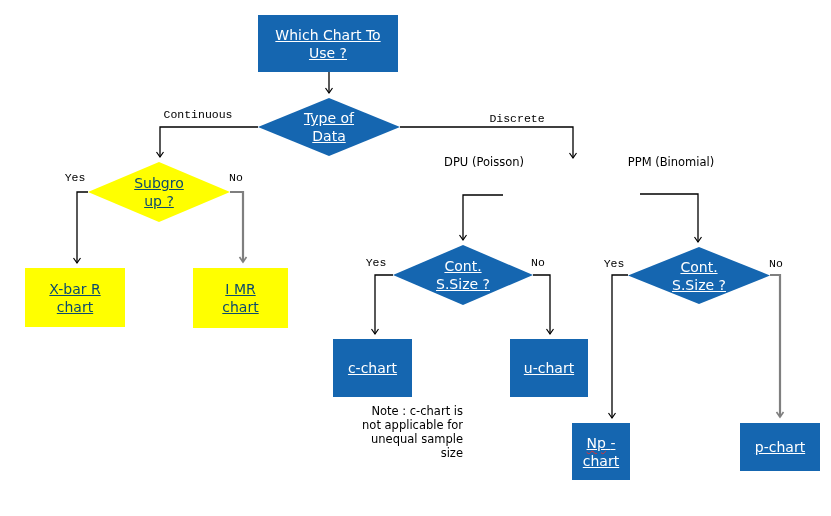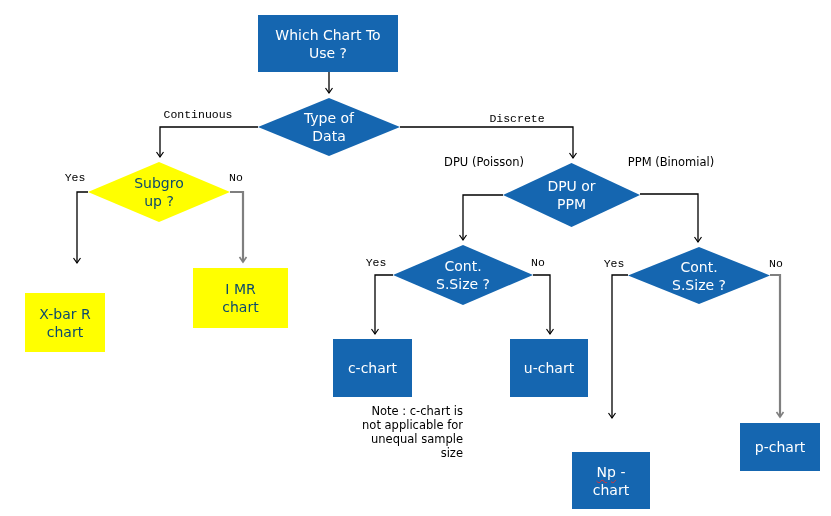--- a/index.html
+++ b/index.html
@@ -14,21 +14,21 @@
     font-family:"DejaVu Sans","Liberation Sans",sans-serif;color:var(--text_dark);
   }
   svg.connectors{position:absolute;left:0;top:0;z-index:1;}
   svg.connectors polyline{fill:none;stroke:#000;stroke-width:1.3px;}
   svg.connectors polyline.gray{stroke:var(--line_gray);stroke-width:2.2px;}
   .mk-black{stroke:#000;fill:none;}
   .mk-gray{stroke:var(--line_gray);fill:none;}
   .node{
     position:absolute;z-index:2;display:flex;flex-direction:column;
     align-items:center;justify-content:center;text-align:center;
-    font-size:14px;line-height:18px;
+    font-size:14px;line-height:18px;text-decoration:underline;
   }
   .blue{background:var(--blue);color:#ffffff;}
   .yellow{background:var(--yellow);color:#0c4a6e;}
   .diamond{clip-path:polygon(50% 0%,100% 50%,50% 100%,0% 50%);}
   .node span{display:block;}
   .nline{display:block;}
   .lbl{
     position:absolute;z-index:2;font-size:11.5px;line-height:13px;color:#000;
     transform:translate(-50%,-50%);white-space:nowrap;text-align:center;font-family:Liberation Mono, monospace;
   }
@@ -82,54 +82,50 @@
   <div class="node blue diamond" style="left:258px;top:98px;width:142px;height:58px;">
     <span>Type of</span>
     <span>Data</span>
   </div>
 
   <div class="node yellow diamond" style="left:88px;top:162px;width:142px;height:60px;">
     <span>Subgro</span>
     <span>up ?</span>
   </div>
 
-  <div class="node blue diamond" style="left:503px;top:163px;width:137px;height:64px;">
-    <span>DPU or</span>
-    <span>PPM</span>
-  </div>
 
   <div class="node blue diamond" style="left:393px;top:245px;width:140px;height:60px;">
     <span>Cont.</span>
     <span>S.Size ?</span>
   </div>
 
   <div class="node blue diamond" style="left:628px;top:247px;width:142px;height:57px;">
     <span>Cont.</span>
     <span>S.Size ?</span>
   </div>
 
-  <div class="node yellow" style="left:25px;top:268px;width:80px;height:59px;margin-top:25px;">
+  <div class="node yellow" style="left:25px;top:268px;width:100px;height:59px;">
     <span>X-bar R</span>
     <span>chart</span>
   </div>
 
   <div class="node yellow" style="left:193px;top:268px;width:95px;height:60px;">
     <span>I MR</span>
     <span>chart</span>
   </div>
 
   <div class="node blue" style="left:333px;top:339px;width:79px;height:58px;">
     <span>c-chart</span>
   </div>
 
   <div class="node blue" style="left:510px;top:339px;width:78px;height:58px;">
     <span>u-chart</span>
   </div>
 
-  <div class="node blue" style="left:572px;top:423px;width:78px;height:57px;margin-top:29px;">
+  <div class="node blue" style="left:572px;top:423px;width:58px;height:57px;">
     <span class="nline"><span class="squiggle">Np</span> <span style="display:inline">-</span></span>
     <span class="nline">chart</span>
   </div>
 
   <div class="node blue" style="left:740px;top:423px;width:80px;height:48px;">
     <span>p-chart</span>
   </div>
 
   <div class="lbl" style="left:198px;top:114px;">Continuous</div>
   <div class="lbl" style="left:517px;top:118px;">Discrete</div>

